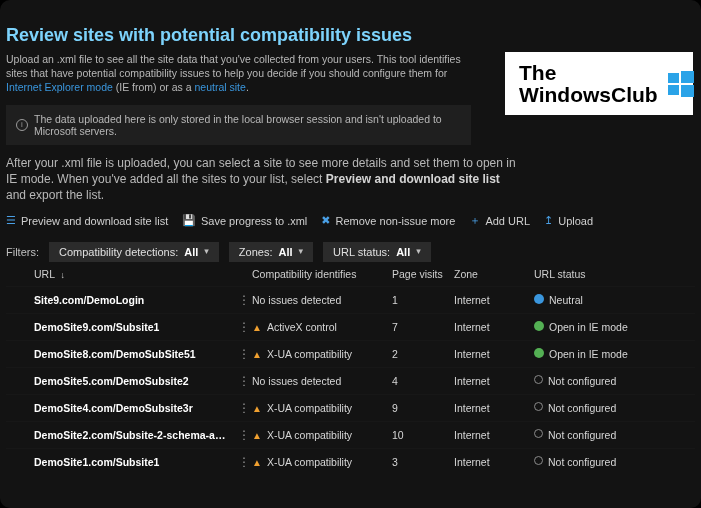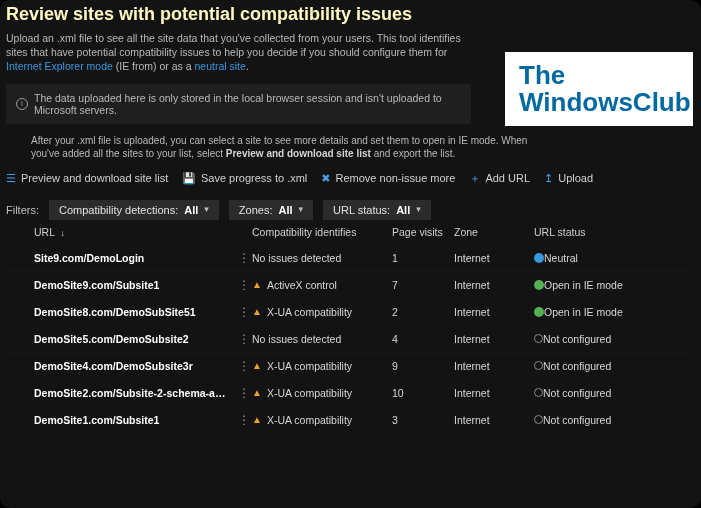--- a/index.html
+++ b/index.html
@@ -8,76 +8,76 @@
     width: 701px;
     height: 508px;
     font-family: "Segoe UI", Arial, sans-serif;
     color: #c8c8c8;
     font-size: 11px;
     overflow: hidden;
     position: relative;
     border-radius: 10px;
   }
   .page { background:#131313; padding: 4px 6px 0 6px; width:100%; height:100%; }
-  h1 { color:#fef9c3; font-size:18px; font-weight:600; margin-bottom:6px; }
+  h1 { color:#7dd3fc; font-size:18px; font-weight:600; margin-bottom:6px;margin-top:21px; }
   .intro { color:#b8b8b8; font-size:10.5px; line-height:1.35; max-width:460px; }
   .intro a { color:#3a96dd; text-decoration:none; }
   .notice {
     margin-top:10px; padding:8px 10px; background:#1f1f1f;
     font-size:10.5px; color:#b8b8b8; max-width:465px;
     display:flex; align-items:center; gap:6px;
   }
   .notice .info-icon {
     width:12px; height:12px; border:1px solid #9a9a9a; border-radius:50%;
     display:inline-flex; align-items:center; justify-content:center;
     font-size:8px; color:#9a9a9a; flex:none;
   }
-  .after { margin-top:10px; font-size:10px; color:#b8b8b8; line-height:1.35; max-width:510px;margin-left:25px; }
+  .after { margin-top:10px; font-size:12px; color:#b8b8b8; line-height:1.35; max-width:510px; }
   .after strong { color:#d4d4d4; font-weight:600; }
   .toolbar { display:flex; gap:14px; align-items:center; margin-top:10px; font-size:11px; }
   .toolbar .tbtn { display:flex; align-items:center; gap:5px; color:#d0d0d0; cursor:pointer; }
   .toolbar .ticon { color:#4aa0e6; font-size:11px; display:inline-block; }
   .filters { display:flex; align-items:center; gap:10px; margin-top:14px; font-size:11px; }
   .filters .flabel { color:#c0c0c0;text-align:right; }
   .pill {
     background:#2b2b2b; color:#e0e0e0; padding:4px 10px;
     display:flex; align-items:flex-start; gap:6px; cursor:pointer; font-size:11px;
   }
   .pill strong { color:#fff; font-weight:600; }
   .pill .chev { font-size:9px; color:#c0c0c0; }
   table { width:100%; border-collapse:collapse; table-layout:fixed; }
   th { text-align:left; color:#cfcfcf; font-weight:400; font-size:10.5px; padding:6px 4px; }
   th.url-h { padding-left:28px; }
   td { padding:6px 4px; font-size:10.5px; color:#d6d6d6; vertical-align:middle; border-top:1px solid rgba(255,255,255,0.02); }
   td.url-c { color:#fff; font-weight:600; padding-left:28px; white-space:nowrap; overflow:hidden; text-overflow:ellipsis; }
   .dots { color:#9a9a9a; cursor:pointer; font-size:12px; letter-spacing:1px; text-align:right; padding-right:6px; }
   .det { display:flex; align-items:center; gap:5px; }
   .warn { color:#f0a030; font-size:10px; }
-  .status { display:flex; align-items:center; }
+  .status { display:flex; gap:5px; }
   .dot { width:10px; height:10px; border-radius:50%; display:inline-block; flex:none; }
   .dot-blue { background:#3a96dd; }
   .dot-green { background:#54b054; }
   .dot-hollow { width:9px; height:9px; border:1px solid #8a8a8a; border-radius:50%; background:transparent; }
   col.c-url { width:228px; }
   col.c-menu { width:14px; }
   col.c-det { width:140px; }
   col.c-pv { width:62px; }
   col.c-zone { width:80px; }
   col.c-stat { width:auto; }
   .sort-arrow { font-size:9px; margin-left:3px; color:#cfcfcf; }
 
   
   .wmark {
     position:absolute; top:52px; right:8px;
     background:#fff; color:#000; padding:10px 12px 10px 14px;
     font-family:"Segoe UI","Arial",sans-serif;
     display:flex; align-items:center; gap:10px;
     width:188px;
   }
-  .wmark .txt { font-size:26px; font-weight:600; line-height:1.03; color:#0369a1; }
+  .wmark .txt { font-size:21px; font-weight:600; line-height:1.03; color:#000000; }
   .wmark svg { flex:none; }
 </style>
 </head>
 <body>
 
 <div class="page">
   <h1>Review sites with potential compatibility issues</h1>
 
   <p class="intro">
     <span>Upload an .xml file to see all the site data that you've collected from your users. This tool identifies sites that have potential compatibility issues to help you decide if you should configure them for </span>

